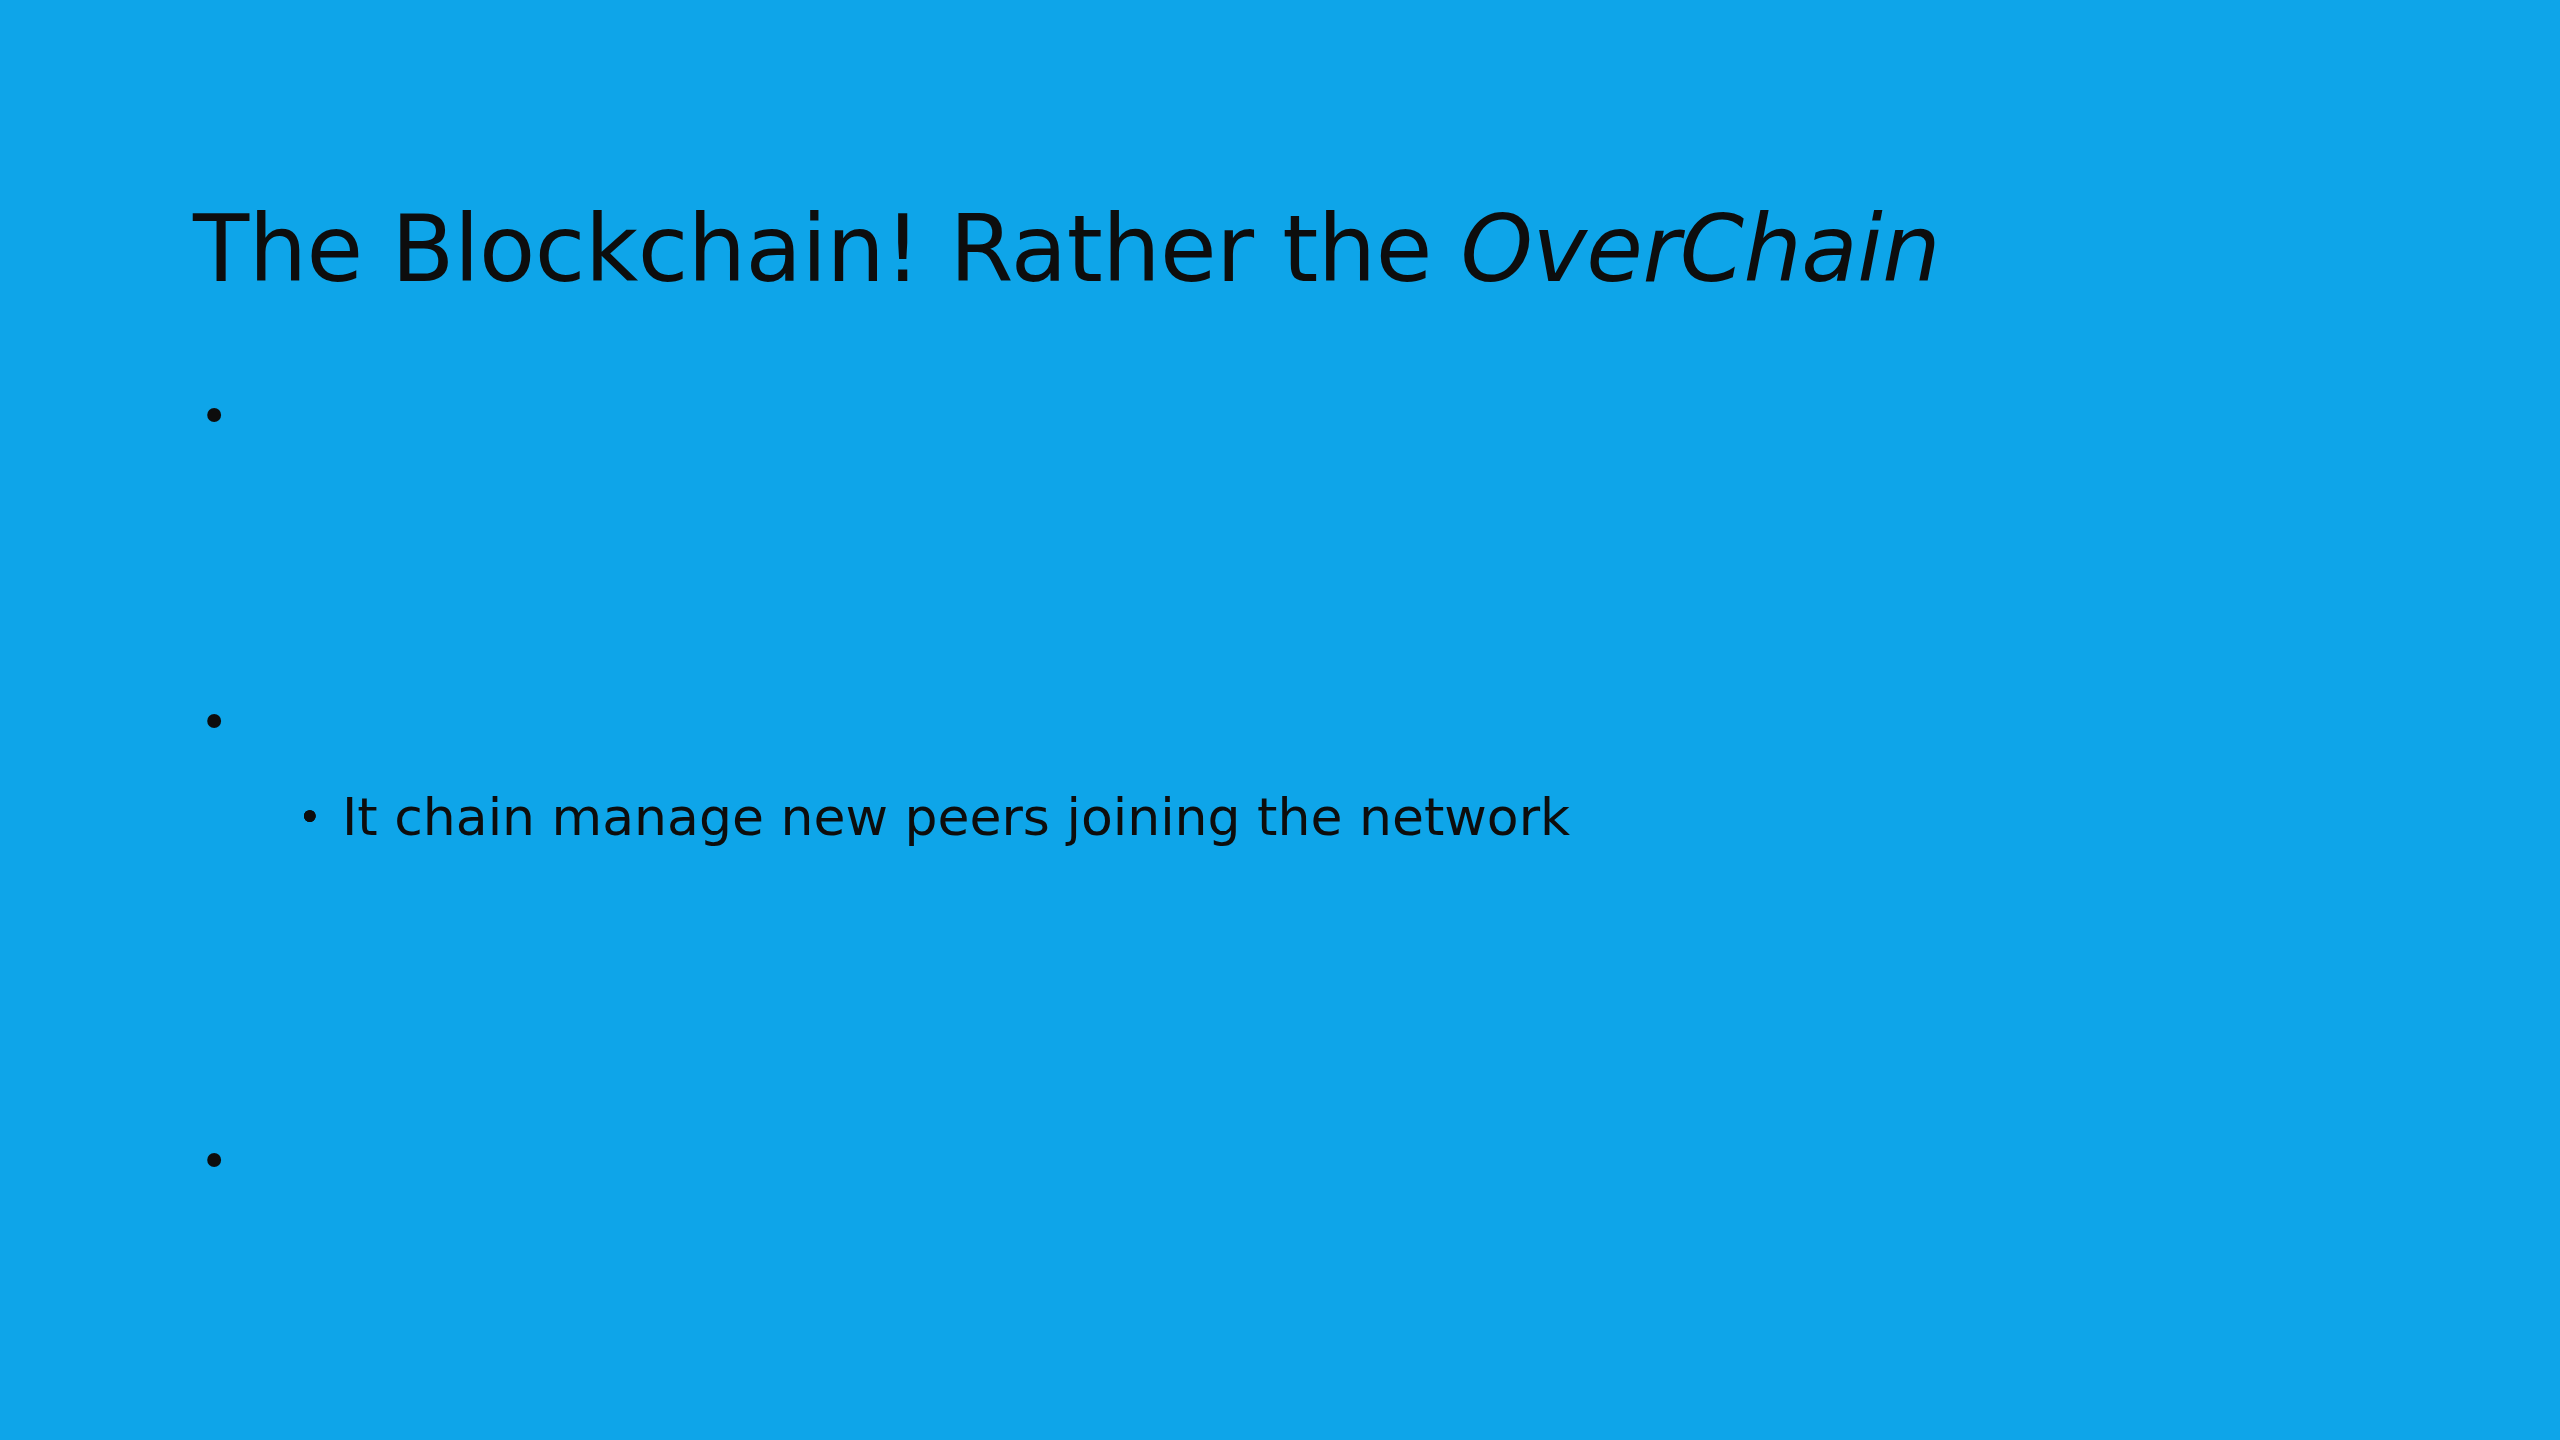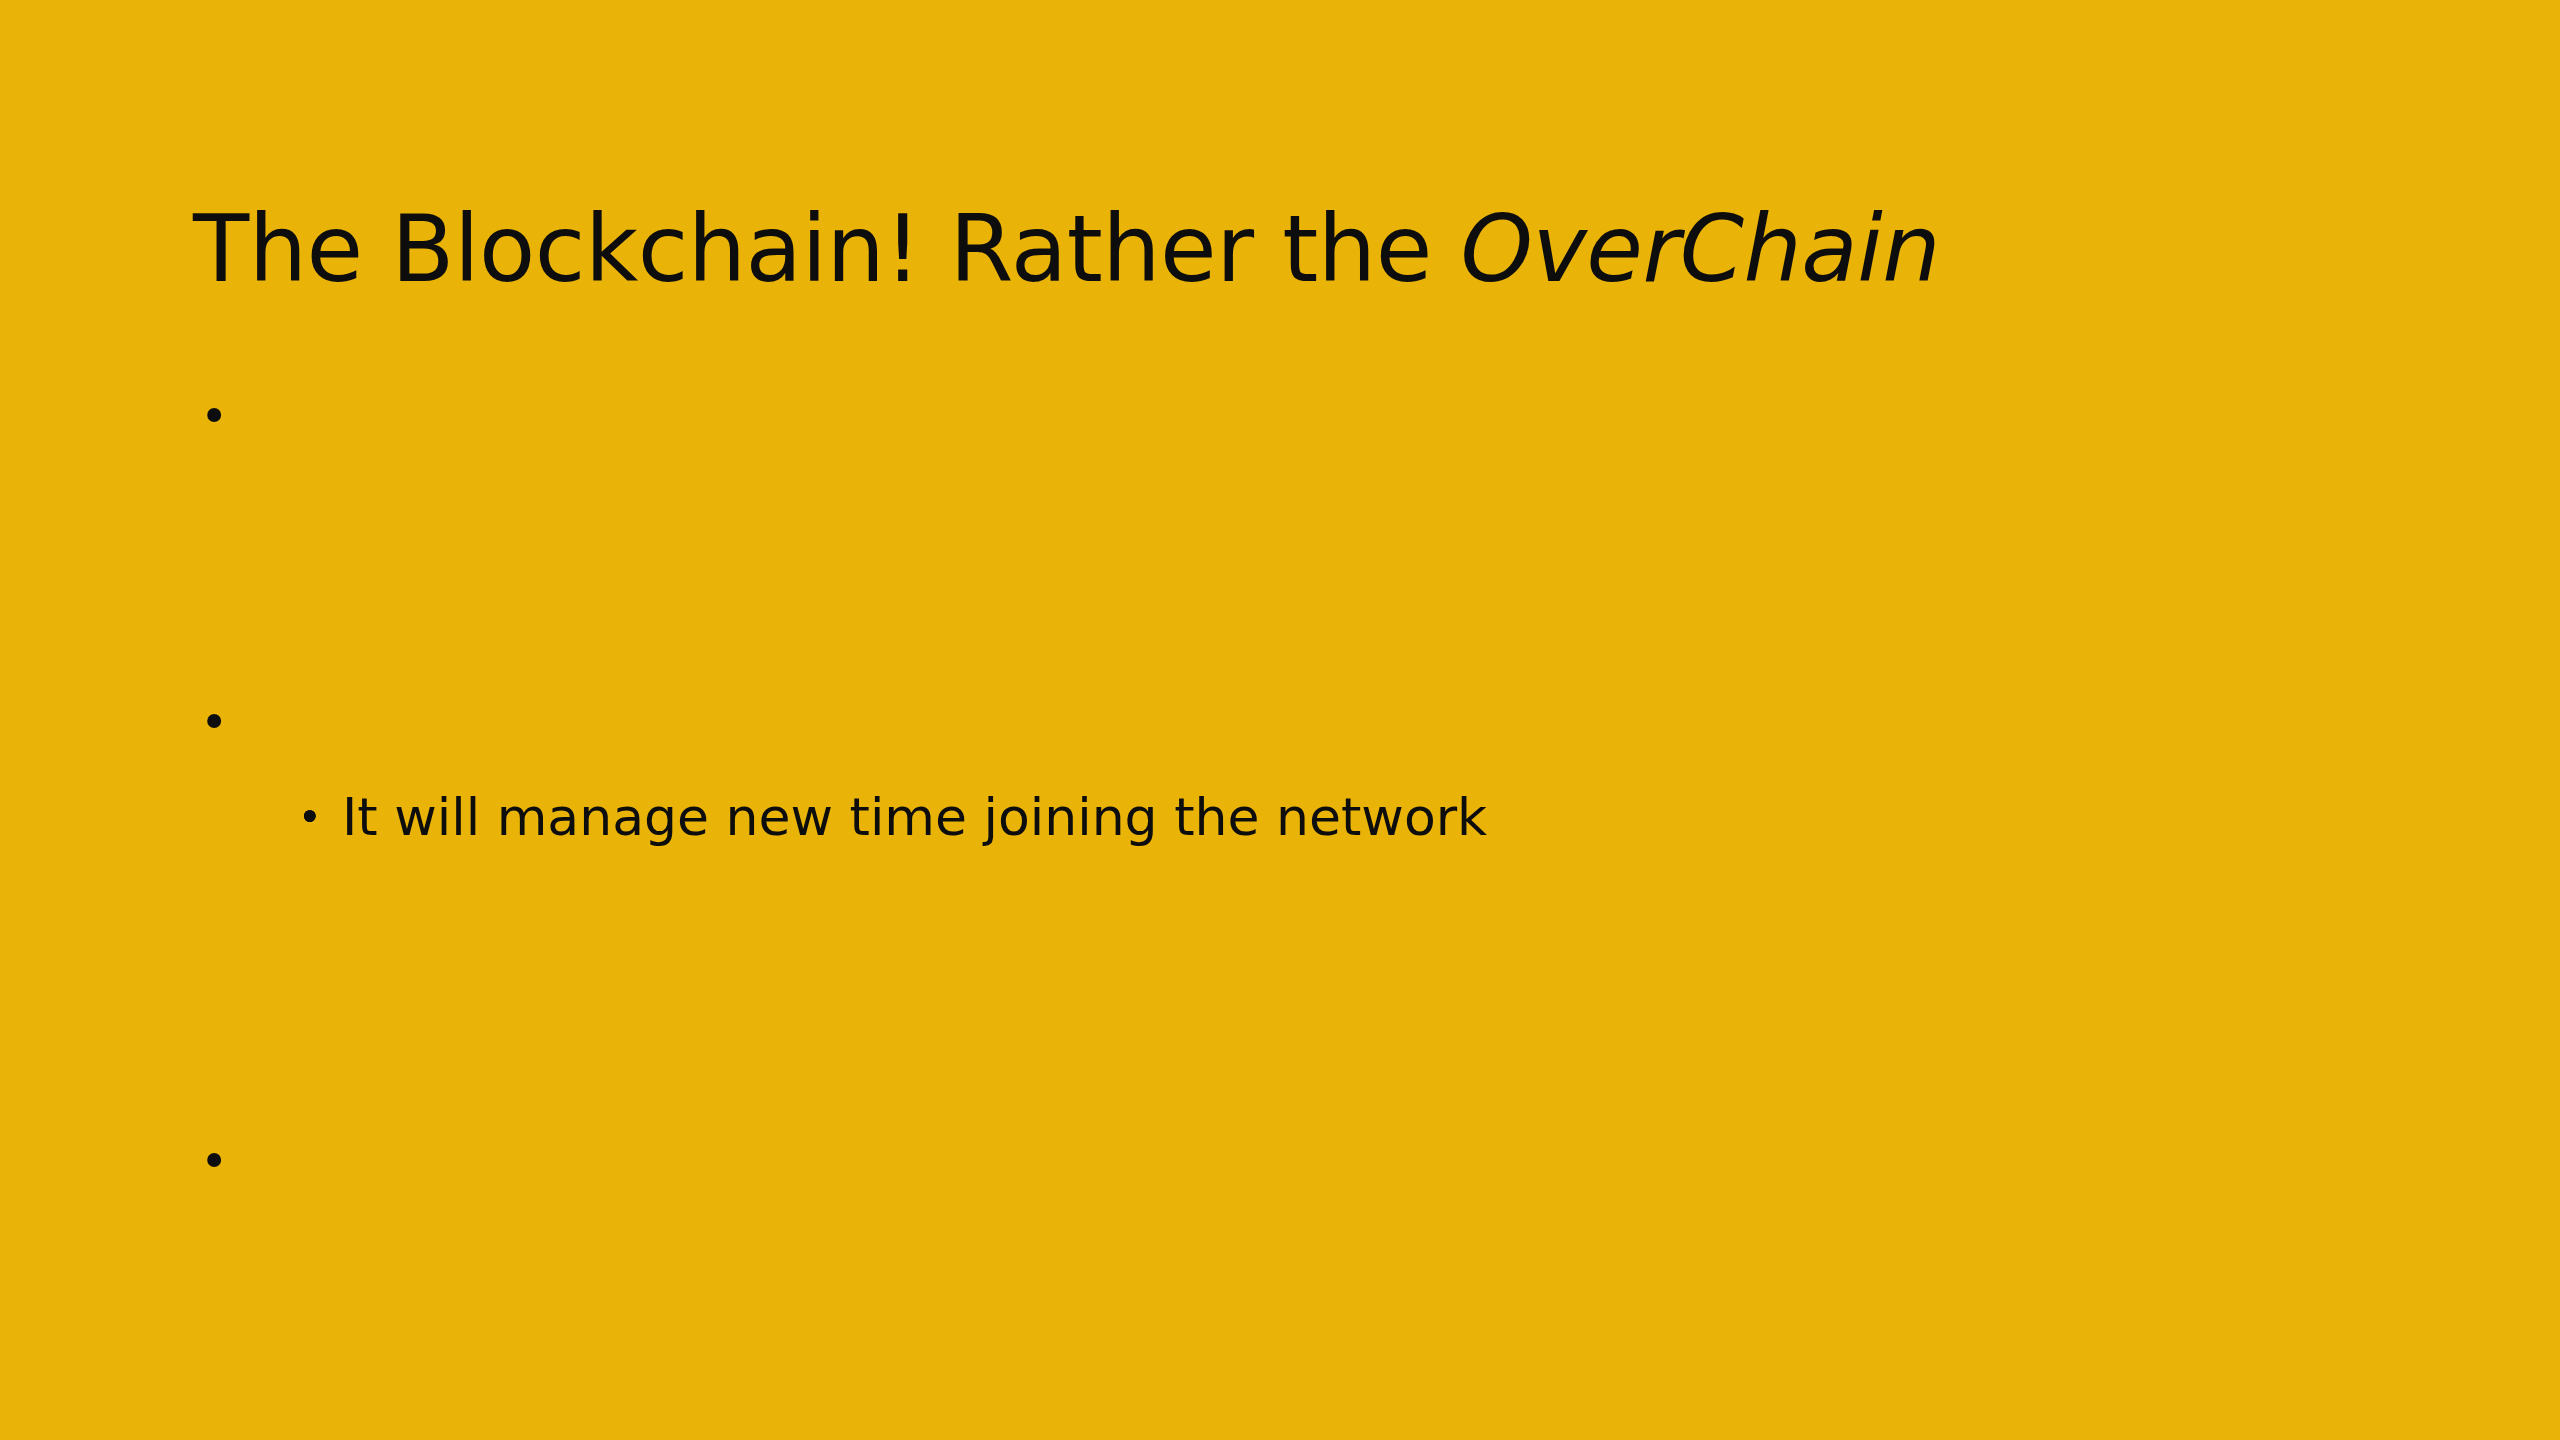--- a/index.html
+++ b/index.html
@@ -13,21 +13,21 @@
     overflow: hidden;
     font-family: "DejaVu Sans", sans-serif;
     color: #0d0d0d;
     -webkit-font-smoothing: antialiased;
   }
 
   .slide {
     position: relative;
     width: 2560px;
     height: 1440px;
-    background: #eab308;
+    background: #0ea5e9;
   }
 
   
   .slide-title {
     position: absolute;
     left: 193px;
     top: 136px;
     width: 2200px;
     font-size: 92px;
     font-weight: 400;
@@ -143,21 +143,21 @@
     <div class="sublist" id="sub-block-2">
       <ul class="slist">
         <li class="sitem">
           <span class="bullet-dot-sm">•</span>
         </li>
         <li class="sitem">
           <span class="bullet-dot-sm">•</span>
         </li>
         <li class="sitem">
           <span class="bullet-dot-sm">•</span>
-          <span>It will manage new time joining the network</span>
+          <span>It chain manage new peers joining the network</span>
         </li>
       </ul>
     </div>
 
     <div class="bullet-l1" id="block-3">
       <ul class="blist">
         <li class="bitem">
           <span class="bullet-dot">•</span>
         </li>
       </ul>

